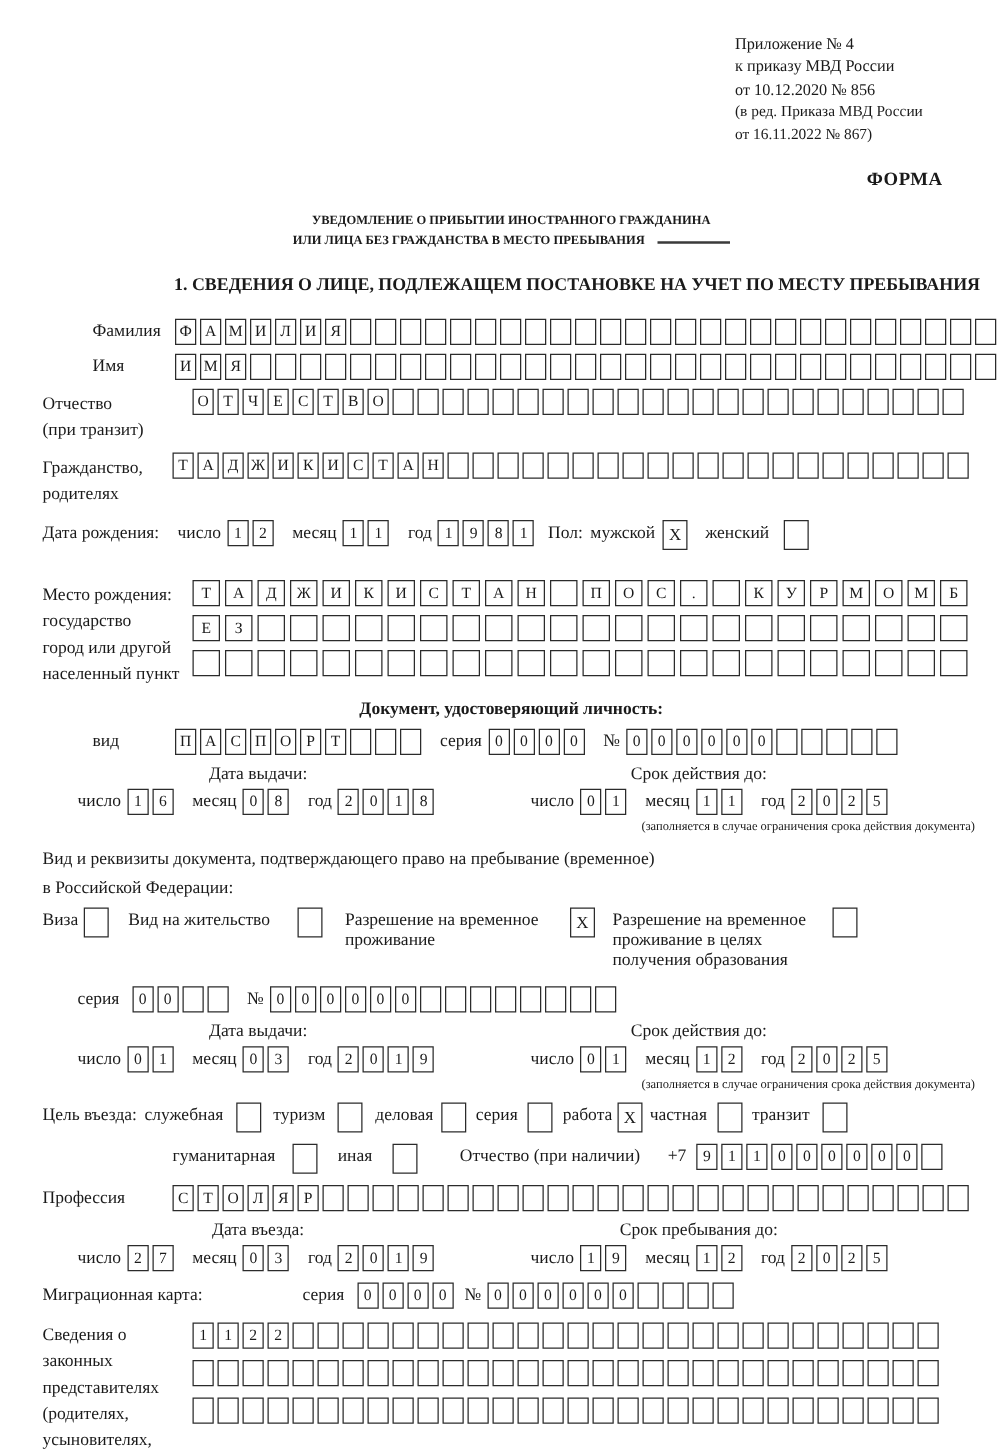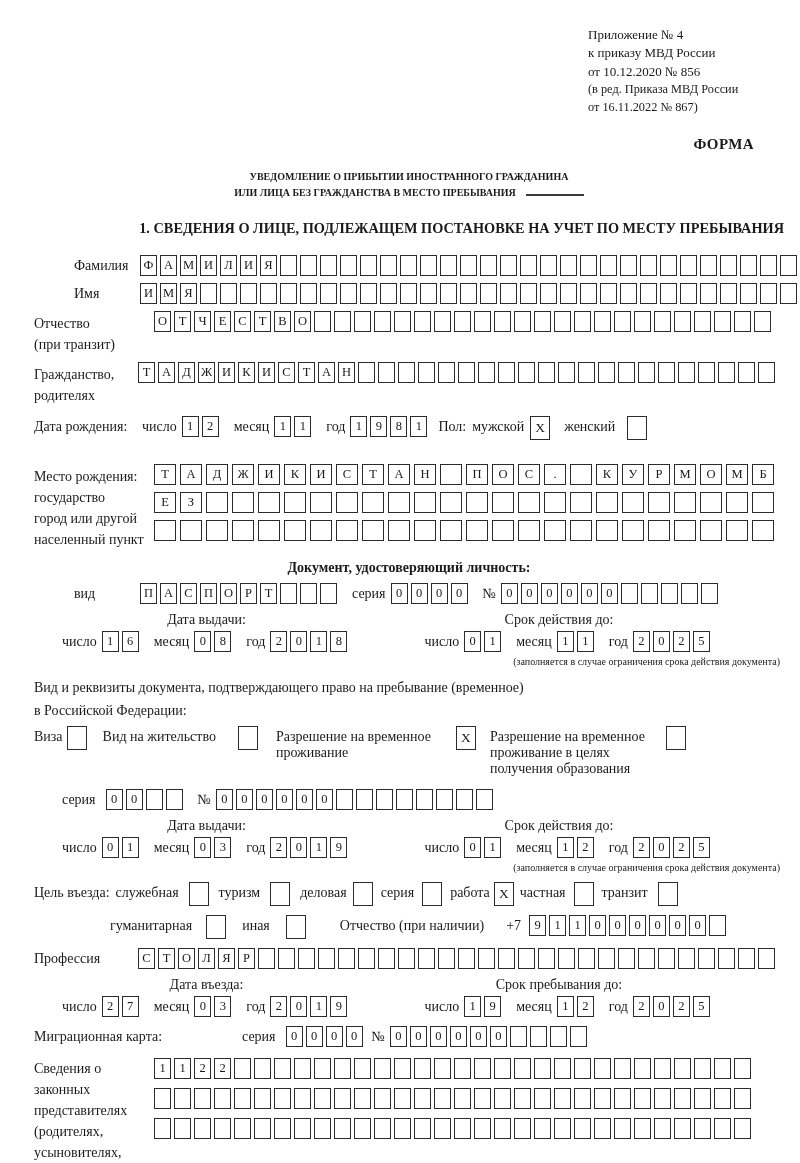--- a/index.html
+++ b/index.html
@@ -523,21 +523,21 @@
     <span class="cb" style="margin-left:8px"></span>
     <span class="lab" style="margin-left:8px">работа</span>
     <span class="cb" style="margin-left:4px">X</span>
     <span class="lab" style="margin-left:6px">частная</span>
     <span class="cb" style="margin-left:8px"></span>
     <span class="lab" style="margin-left:8px">транзит</span>
     <span class="cb" style="margin-left:10px"></span>
   </div>
 
   <div class="row" style="margin-top:9px">
-    <span class="lab" style="margin-left:76px">гуманитарная</span>
+    <span class="lab" style="margin-left:104px">гуманитарная</span>
     <span class="cb" style="margin-left:14px"></span>
     <span class="lab" style="margin-left:16px">иная</span>
     <span class="cb" style="margin-left:16px"></span>
     <span class="lab" style="margin-left:34px">Отчество (при наличии)</span>
     <span class="lab" style="margin-left:22px">+7</span>
     <span class="cells" style="margin-left:8px">
         <span class="cell">9</span>
         <span class="cell">1</span>
         <span class="cell">1</span>
         <span class="cell">0</span>

